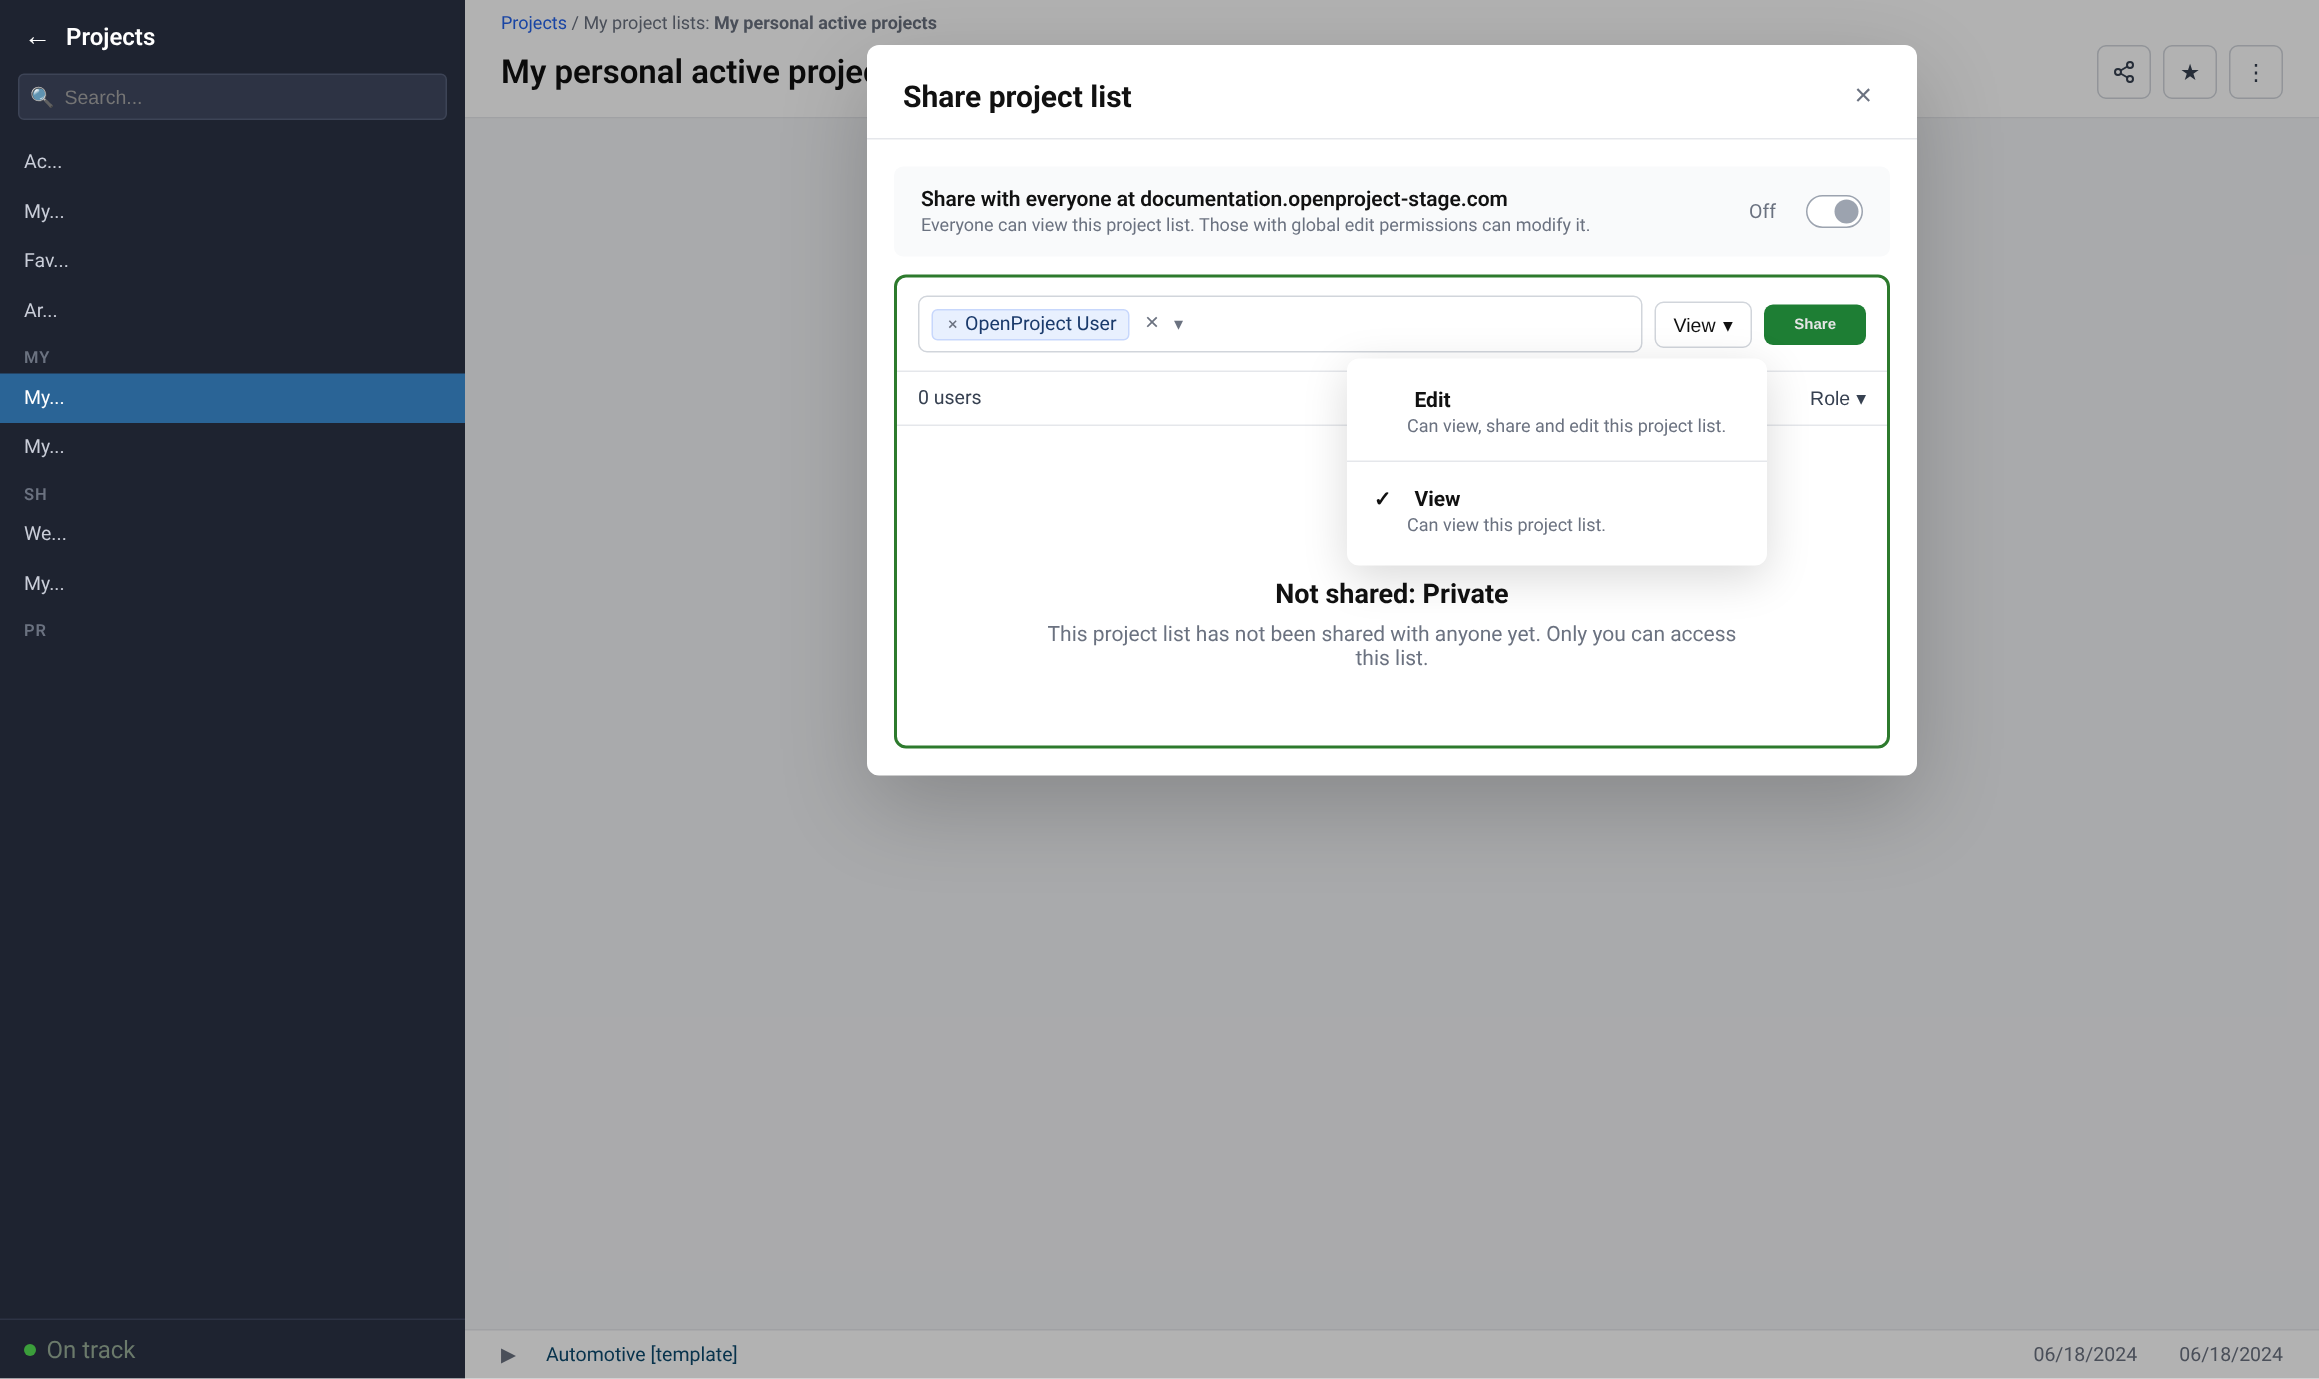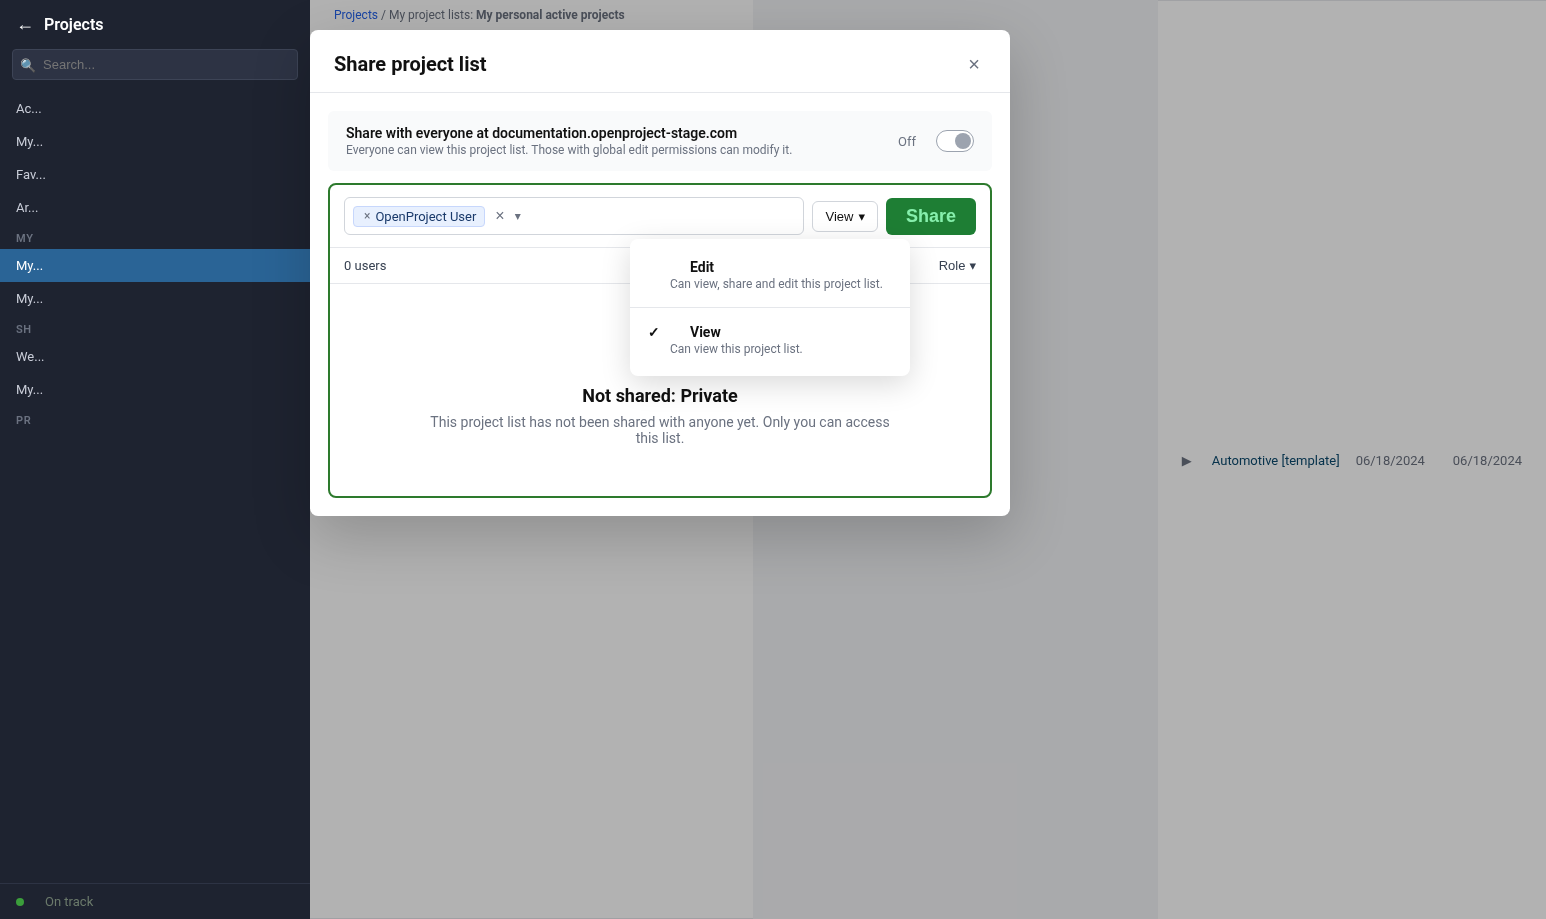--- a/index.html
+++ b/index.html
@@ -82,36 +82,36 @@
     .sidebar-bottom {
       margin-top: auto;
       padding: 10px 16px;
       font-size: 13px;
       color: #6b7a6b;
       border-top: 1px solid #2d3344;
     }
     .on-track-badge {
       display: inline-flex;
       align-items: center;
-      gap: 21px;
-      font-size: 13px;
+      gap: 7px;
+      font-size: 16px;
       color: #6b7a6b;
     }
     .on-track-dot {
       width: 8px; height: 8px;
       border-radius: 50%;
       background: #3b9e3b;
       display: inline-block;
     }
 
     
     .main {
       flex: 1;
       display: flex;
-      flex-direction: row;
+      flex-direction: column;
       height: 100%;
       background: #f3f4f6;
       position: relative;
     }
 
     
     .topbar {
       background: #fff;
       border-bottom: 1px solid #e5e7eb;
       padding: 0 24px;
@@ -175,21 +175,21 @@
     .bottombar-dates { margin-left: auto; color: #6b7280; font-size: 13px; display: flex; gap: 28px; }
 
     
     .overlay {
       position: absolute;
       top: 0; left: 0; right: 0; bottom: 0;
       background: rgba(0,0,0,0.3);
       z-index: 100;
       display: flex;
       align-items: flex-start;
-      justify-content: flex-start;
+      justify-content: center;
       padding-top: 30px;
     }
 
     
     .modal {
       background: #fff;
       border-radius: 8px;
       box-shadow: 0 20px 60px rgba(0,0,0,0.2);
       width: 700px;
       max-width: 95vw;
@@ -332,25 +332,25 @@
       background: #fff;
       padding: 7px 12px;
       font-size: 13px;
       cursor: pointer;
       font-weight: 500;
       color: #111;
     }
 
     .share-btn {
       background: #1e7e34;
-      color: #86efac;
+      color: #e5e5e5;
       border: none;
       border-radius: 6px;
       padding: 8px 20px;
-      font-size: 18px;
+      font-size: 10px;
       font-weight: 600;
       cursor: pointer;
     }
 
     
     .users-count-row {
       display: flex;
       align-items: center;
       justify-content: space-between;
       padding: 10px 14px;
@@ -401,21 +401,21 @@
       min-width: 280px;
       padding: 8px 0;
     }
     .dropdown-item {
       padding: 12px 18px;
       cursor: pointer;
     }
     .dropdown-item-header {
       display: flex;
       align-items: center;
-      gap: 26px;
+      gap: 11px;
       font-size: 14px;
       font-weight: 700;
       color: #111;
     }
     .dropdown-item-desc {
       font-size: 12px;
       color: #6b7280;
       margin-top: 2px;
       padding-left: 22px;
     }

